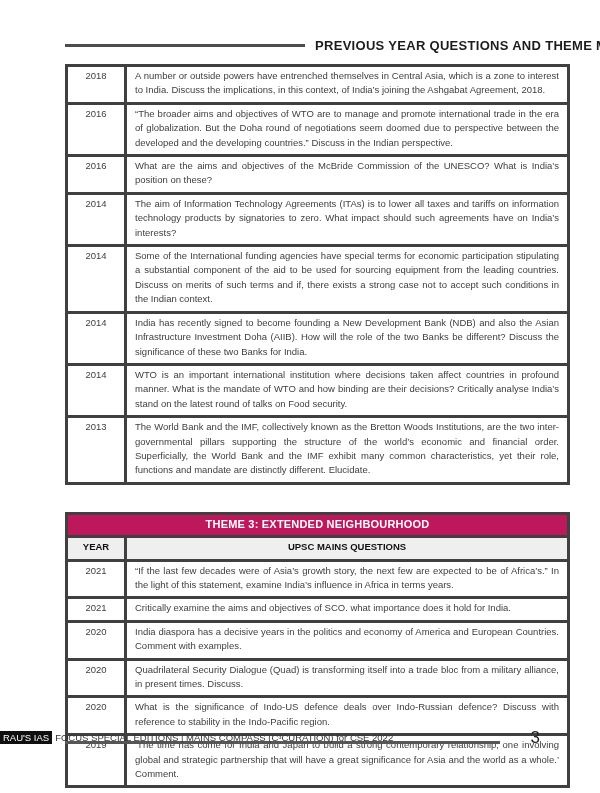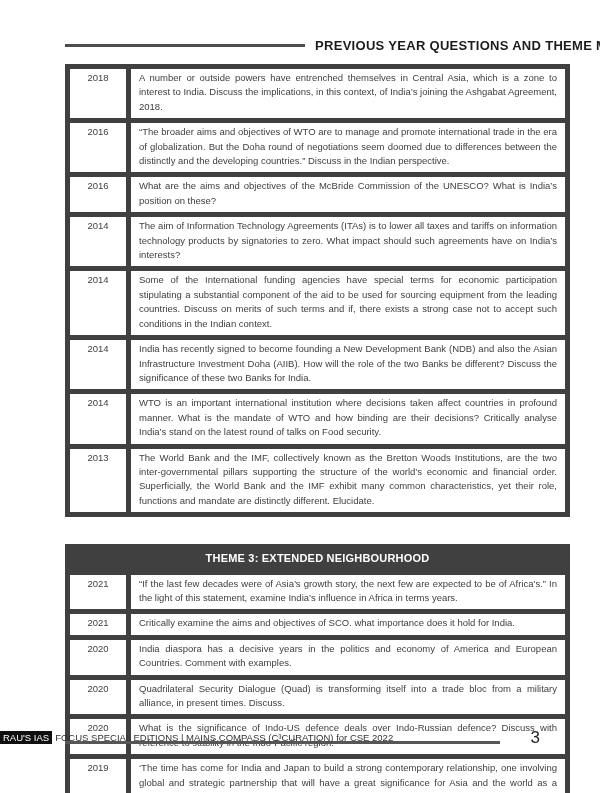--- a/index.html
+++ b/index.html
@@ -19,21 +19,21 @@
     flex:1;text-align:right;
     font-size:13px;font-weight:bold;color:#1c1c1c;
     letter-spacing:.3px;white-space:nowrap;
   }
   
   table.qtable{
     border-collapse:collapse;width:100%;
     font-size:9.5px;line-height:14.4px;color:#404040;
   }
   table.qtable td,table.qtable th{
-    border:5px solid #404040;
+    border:3px solid #404040;
     padding:2px 8px 4px 8px;
     vertical-align:top;
   }
   td.year{width:40px;text-align:center;padding:2px 2px 4px 2px;}
   td.question{text-align:justify;}
   .theme-table{margin-top:27px;}
   .theme-bar{
     background:#4ba3d8;color:#ffffff;
     text-align:center;font-weight:bold;font-size:11px;
     letter-spacing:.2px;
@@ -75,21 +75,21 @@
       <tbody>
 
           <tr>
             <td class="year">2018</td>
             <td class="question">A number or outside powers have entrenched themselves in Central Asia, which is a zone to interest to India. Discuss the implications, in this context, of India’s joining the Ashgabat Agreement, 2018.</td>
           </tr>
 
 
           <tr>
             <td class="year">2016</td>
-            <td class="question">“The broader aims and objectives of WTO are to manage and promote international trade in the era of globalization. But the Doha round of negotiations seem doomed due to differences between the distinctly and the developing countries.” Discuss in the Indian perspective.</td>
+            <td class="question">“The broader aims and objectives of WTO are to manage and promote international trade in the era of globalization. But the Doha round of negotiations seem doomed due to perspective between the developed and the developing countries.” Discuss in the Indian perspective.</td>
           </tr>
 
           <tr>
             <td class="year">2016</td>
             <td class="question">What are the aims and objectives of the McBride Commission of the UNESCO? What is India’s position on these?</td>
           </tr>
 
 
           <tr>
             <td class="year">2014</td>
@@ -114,21 +114,25 @@
           <tr>
             <td class="year">2013</td>
             <td class="question">The World Bank and the IMF, collectively known as the Bretton Woods Institutions, are the two inter-governmental pillars supporting the structure of the world’s economic and financial order. Superficially, the World Bank and the IMF exhibit many common characteristics, yet their role, functions and mandate are distinctly different. Elucidate.</td>
           </tr>
         </tbody>
     </table>
 
     <table class="qtable theme-table">
       <tbody>
         <tr>
-          <td class="theme-bar" colspan="2" style="background: #404040;">THEME 3: EXTENDED NEIGHBOURHOOD</td>
+          <td class="theme-bar" colspan="2" style="background: #be185d;">THEME 3: EXTENDED NEIGHBOURHOOD</td>
+        </tr>
+        <tr>
+          <th class="colhead" style="width:40px;">YEAR</th>
+          <th class="colhead">UPSC MAINS QUESTIONS</th>
         </tr>
       </tbody>
       <tbody>
 
           <tr>
             <td class="year">2021</td>
             <td class="question">“If the last few decades were of Asia’s growth story, the next few are expected to be of Africa’s.” In the light of this statement, examine India’s influence in Africa in terms years.</td>
           </tr>
 
           <tr>

